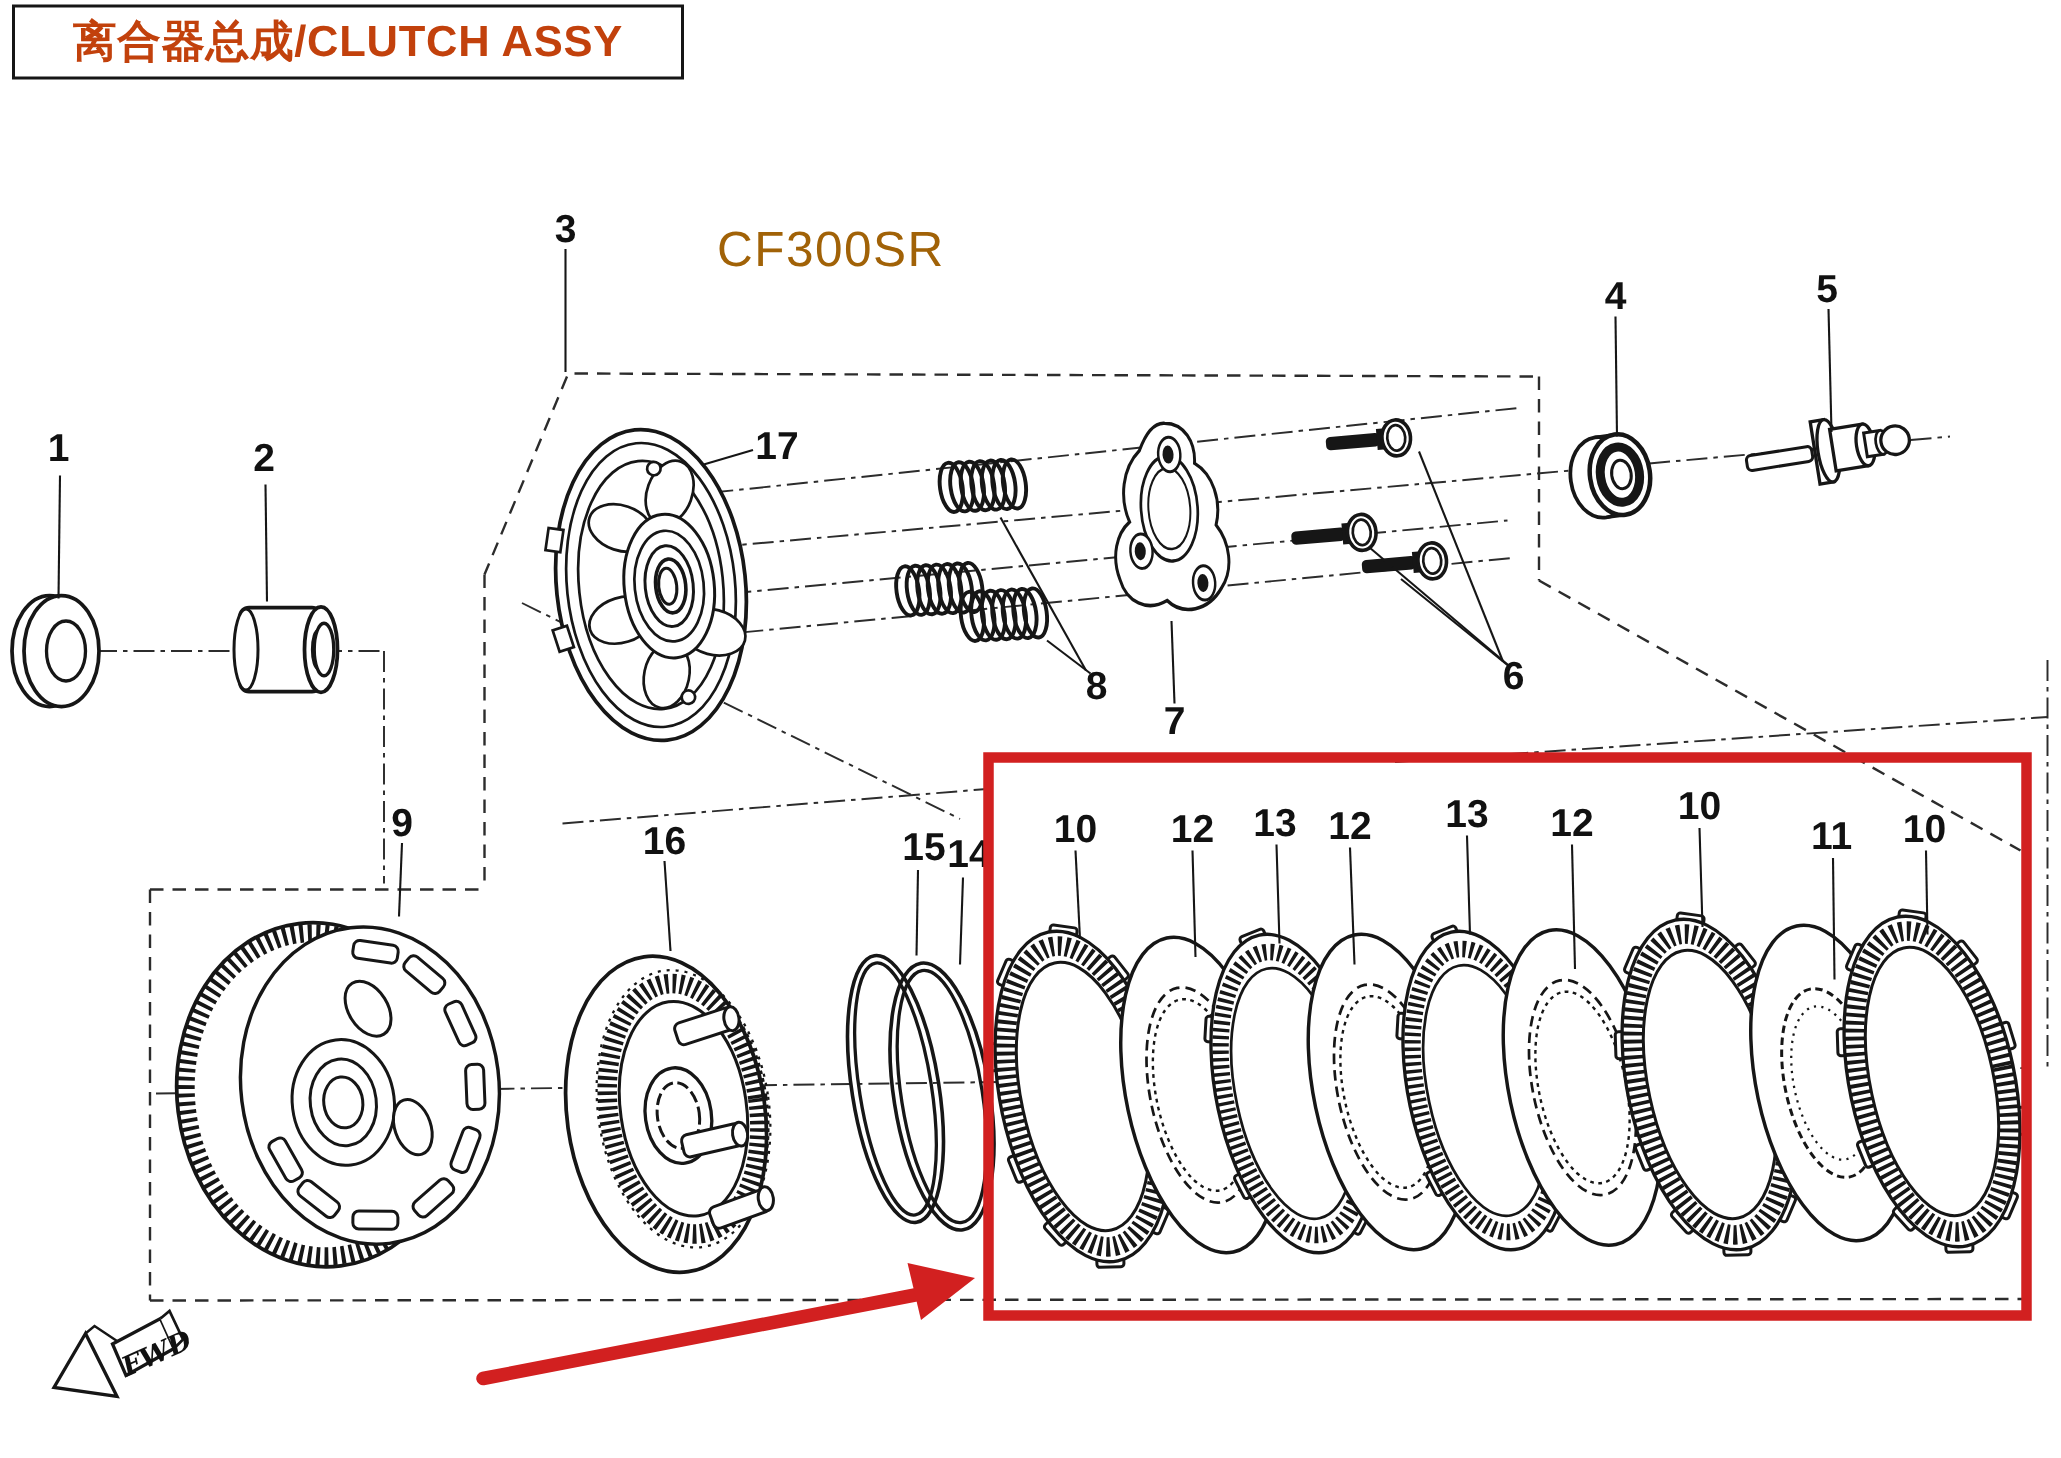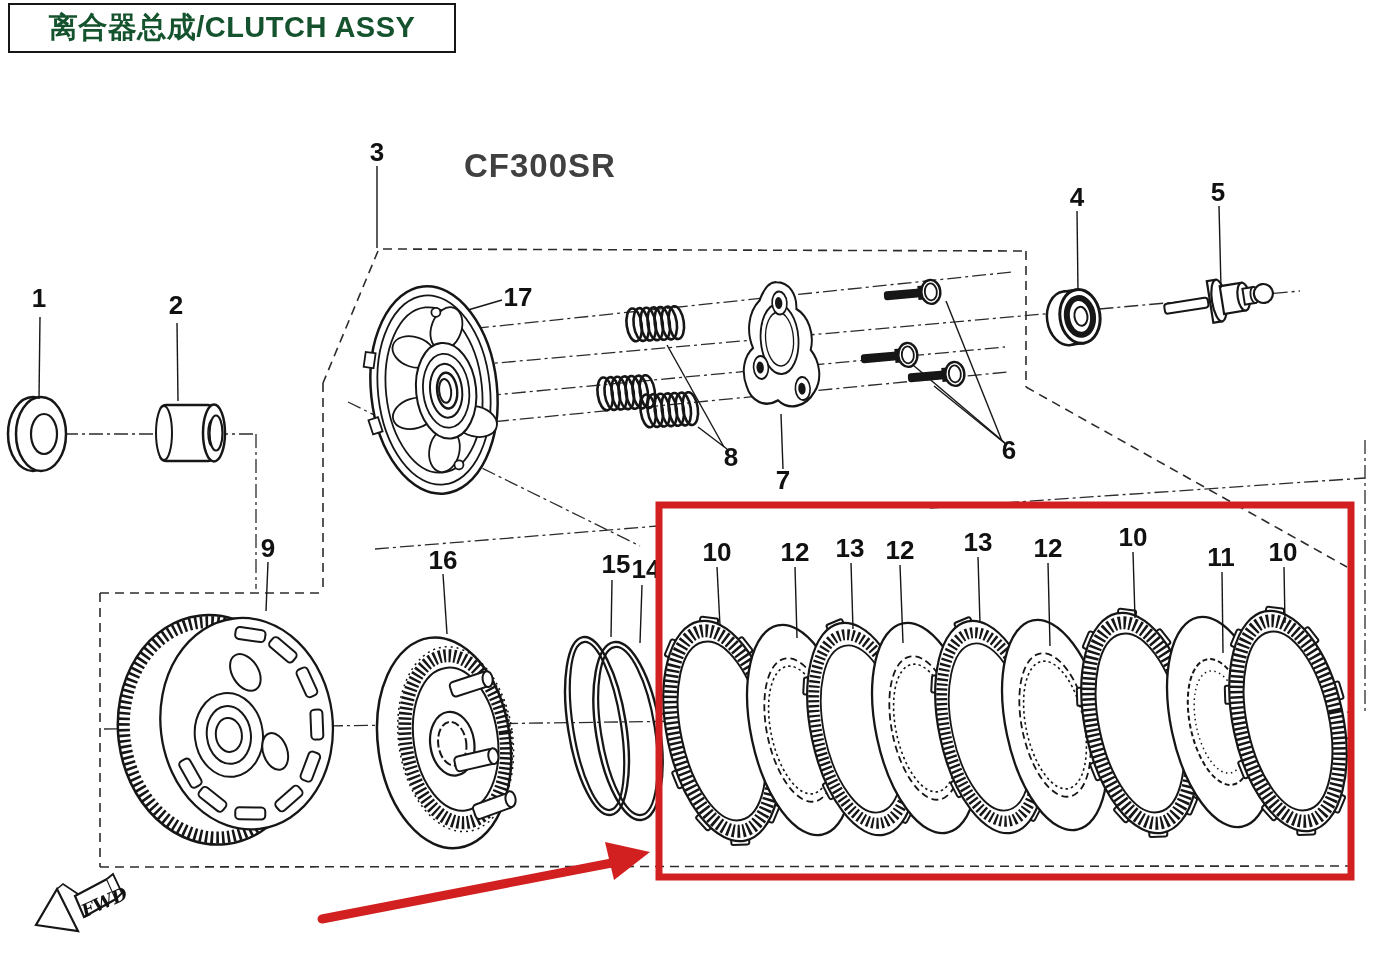--- a/index.html
+++ b/index.html
@@ -1,22 +1,22 @@
 <!DOCTYPE html>
 <html><head>
 <meta charset="utf-8">
 <style>
   html,body{margin:0;padding:0;background:#e8e8e8;}
   .stage{position:relative;width:1374px;height:972px;background:#ffffff;overflow:hidden;
          font-family:"Liberation Sans",sans-serif;}
   #diagram-svg{position:absolute;left:0;top:0;width:1374px;height:972px;}
   .title-box{position:absolute;left:8px;top:3px;width:444px;height:46px;border:2.5px solid #161616;
              display:flex;align-items:center;justify-content:center;background:#fff;}
-  .title-box span{font-size:29px;font-weight:bold;color:#14532d;letter-spacing:.5px;white-space:nowrap;}
-  .model{position:absolute;left:464px;top:147px;font-size:33px;font-weight:bold;color:#404040;letter-spacing:1px;}
+  .title-box span{font-size:29px;font-weight:bold;color:#c2410c;letter-spacing:.5px;white-space:nowrap;}
+  .model{position:absolute;left:478px;top:147px;font-size:33px;font-weight:normal;color:#a16207;letter-spacing:1px;}
   .dash{stroke:#2c2c2c;stroke-width:1.6;fill:none;stroke-dasharray:9 6;}
   .cdash{stroke:#2c2c2c;stroke-width:1.3;fill:none;stroke-dasharray:14 4 3 4;}
   text.part-num{font-family:"Liberation Sans",sans-serif;font-size:26px;font-weight:bold;fill:#111;}
   text.fwd{font-family:"DejaVu Serif",serif;font-size:18px;font-style:italic;font-weight:bold;fill:#111;}
 </style>
 </head>
 <body>
 
 <div class="stage">
 <svg id="diagram-svg" viewBox="0 0 1374 972" xmlns="http://www.w3.org/2000/svg">

